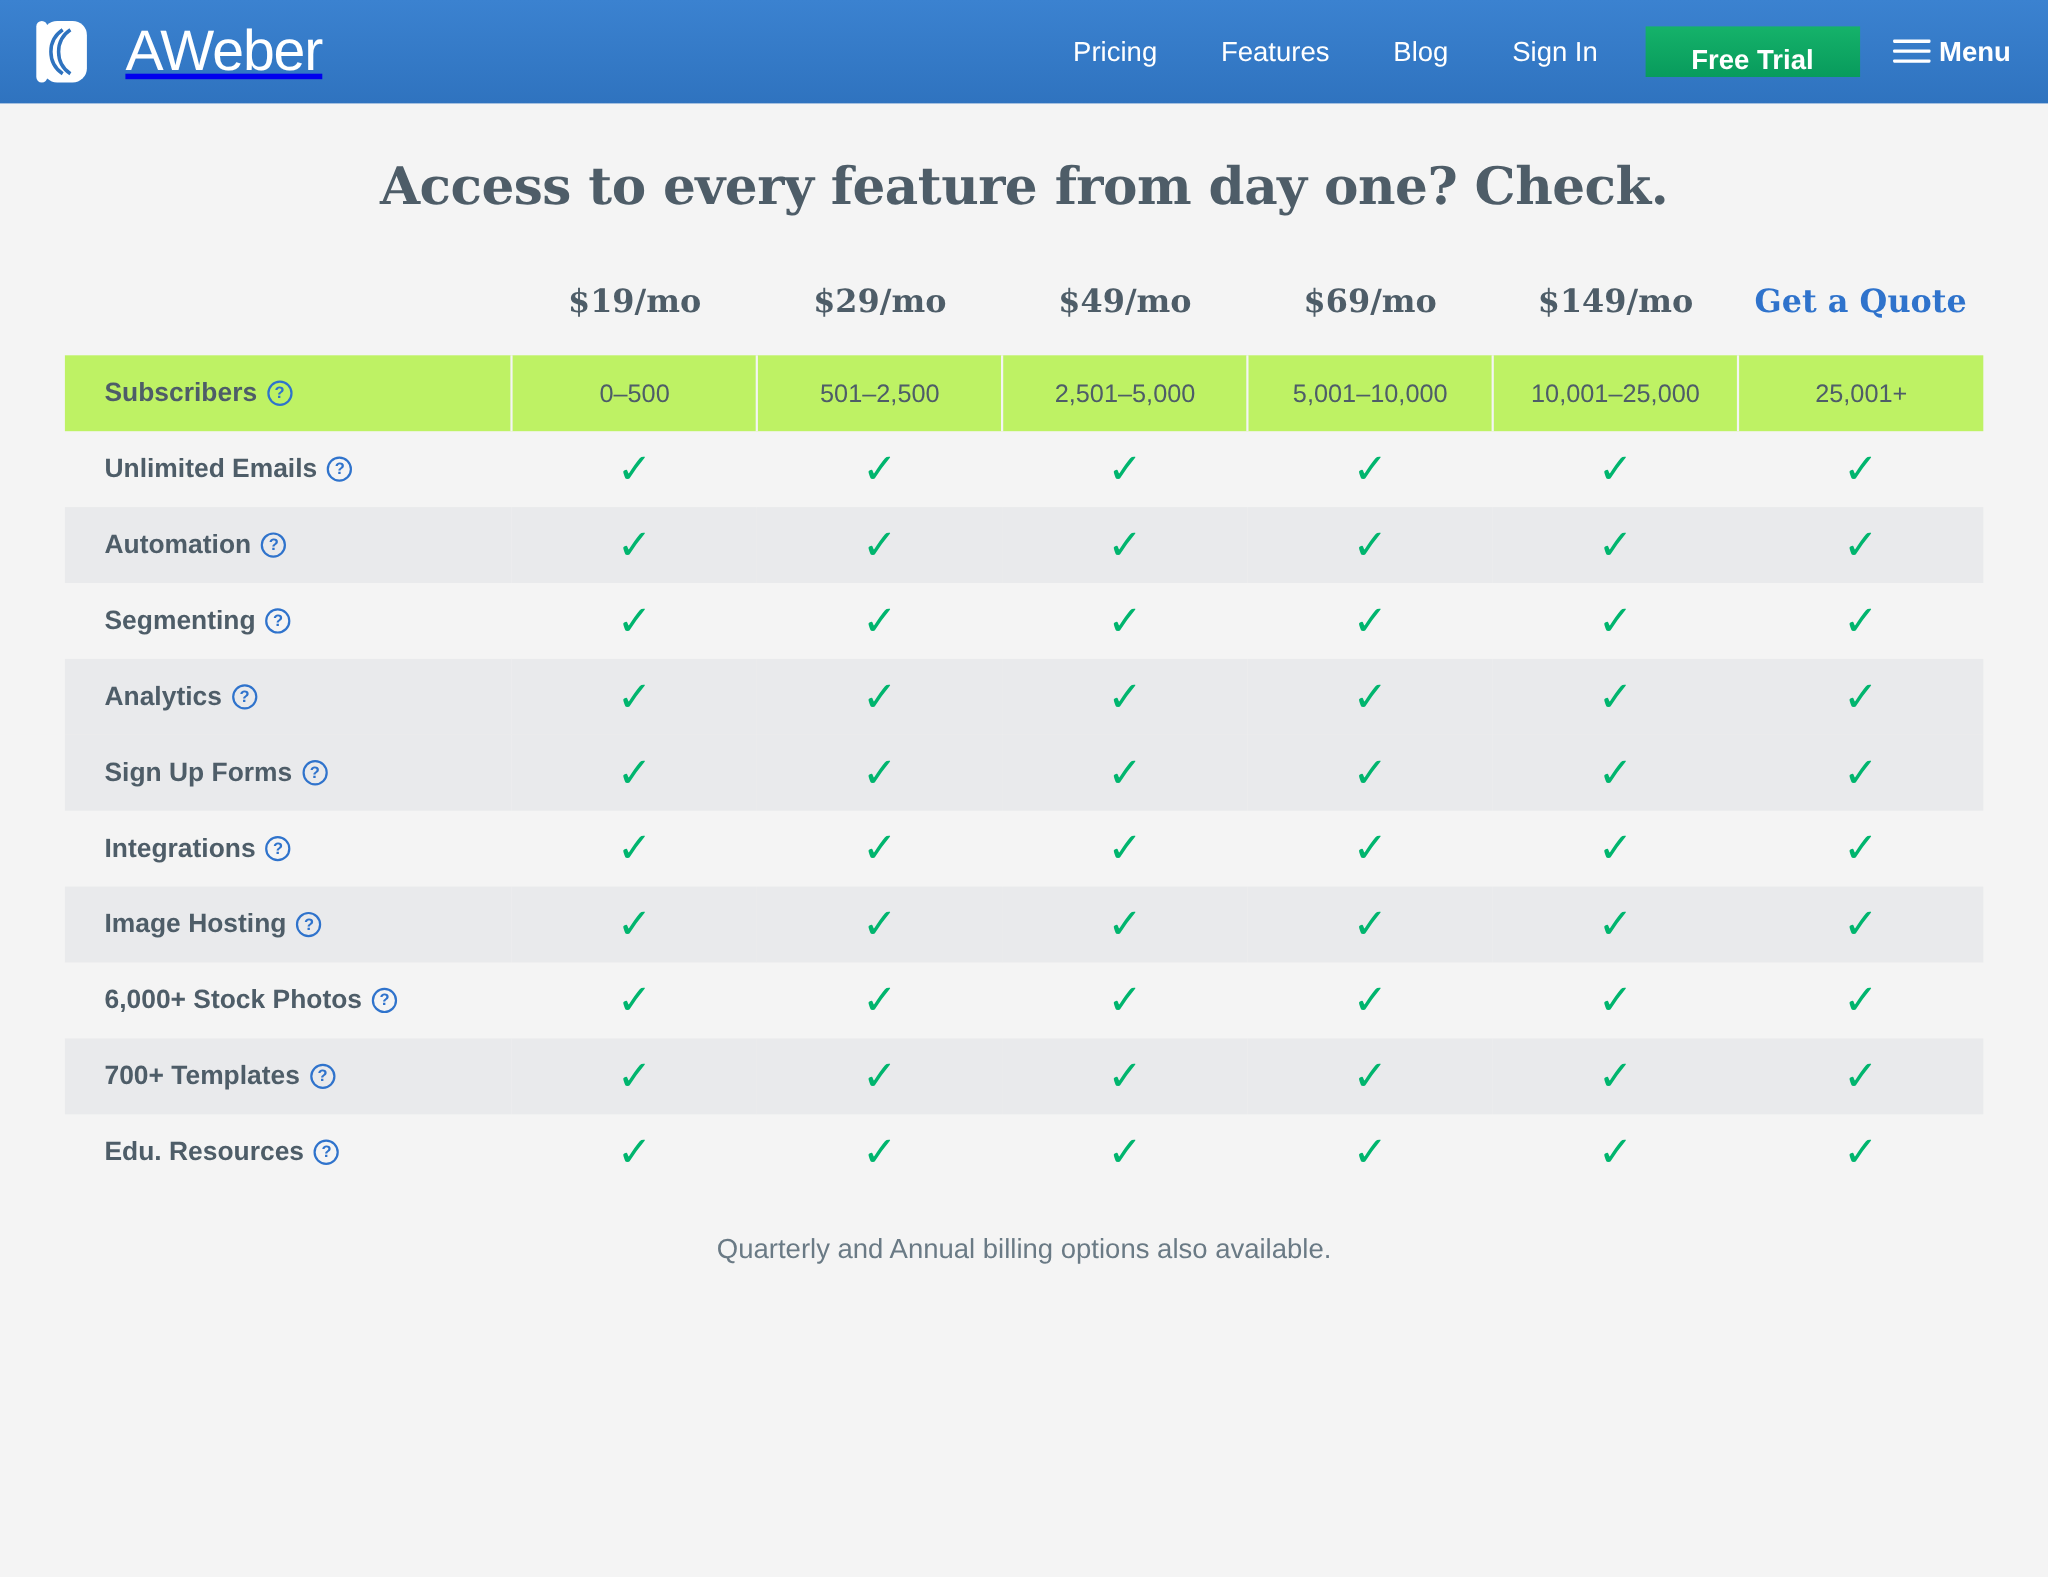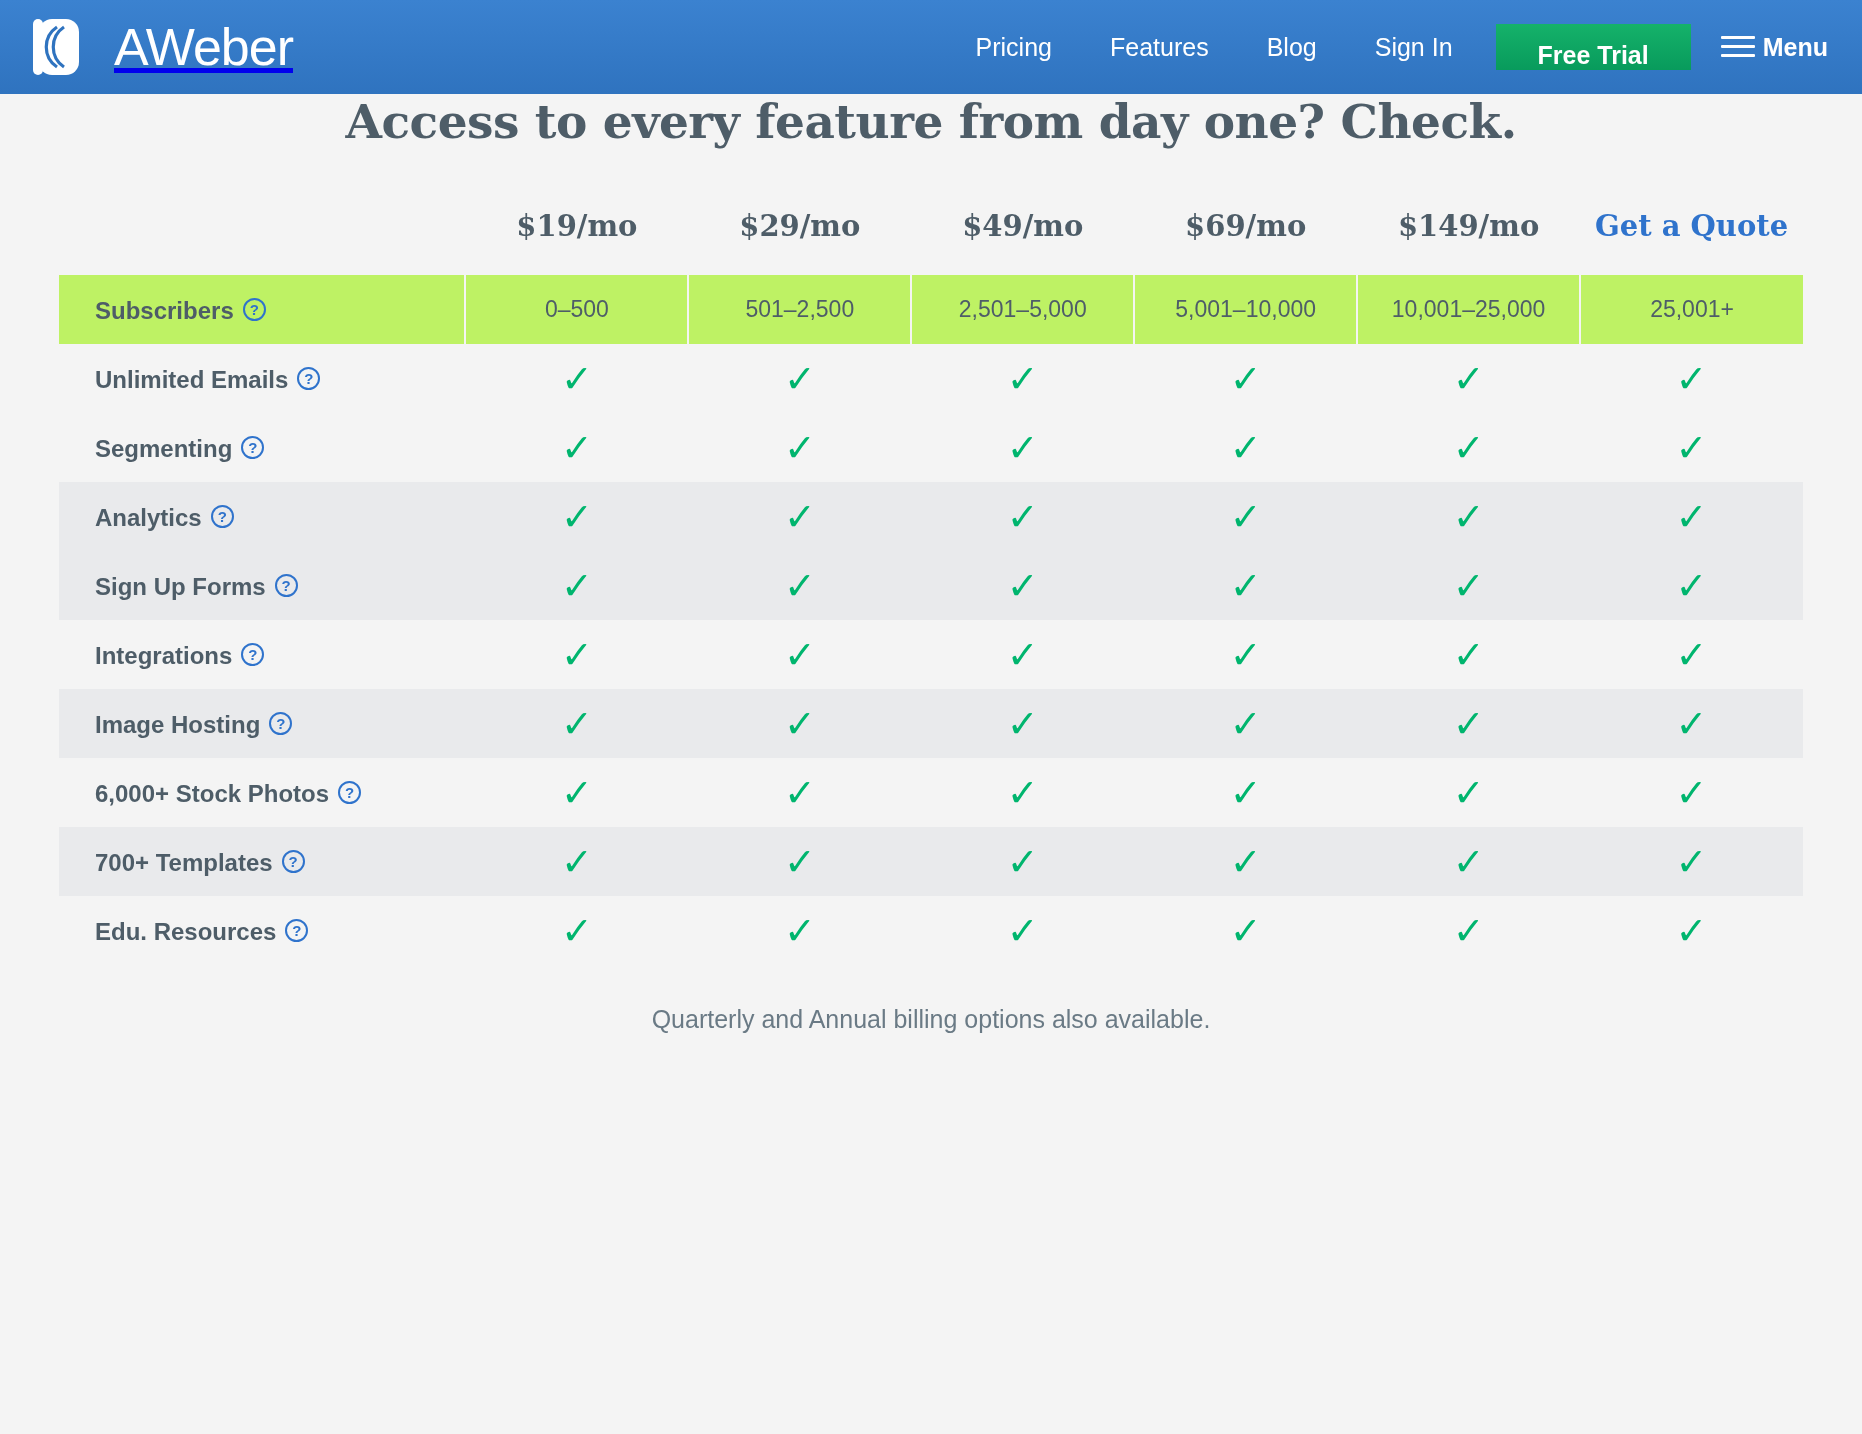--- a/index.html
+++ b/index.html
@@ -93,20 +93,21 @@
     white-space: nowrap;
   }
 
   
   .page-title {
     text-align: center;
     color: #4e5d68;
     font-family: "DejaVu Serif", "Liberation Serif", serif;
     font-size: 47px;
     font-weight: 700;
+    margin-top: 48px;
     letter-spacing: -0.5px;
   }
 
   
   .table-wrap {
     margin: 0 auto;
     width: 1800px;
     padding: 0 28px;
     margin-top: 46px;
   }
@@ -254,20 +255,29 @@
         </tr>
         <tr class="plain">
           <td class="feature-cell"><span class="feature-label">Unlimited Emails</span><span class="help-icon">?</span></td>
           <td class="plan-cell"><span class="check">✓</span></td>
           <td class="plan-cell"><span class="check">✓</span></td>
           <td class="plan-cell"><span class="check">✓</span></td>
           <td class="plan-cell"><span class="check">✓</span></td>
           <td class="plan-cell"><span class="check">✓</span></td>
           <td class="plan-cell"><span class="check">✓</span></td>
         </tr>
+        <tr class="shaded">
+          <td class="feature-cell"><span class="feature-label">Automation</span><span class="help-icon">?</span></td>
+          <td class="plan-cell"><span class="check">✓</span></td>
+          <td class="plan-cell"><span class="check">✓</span></td>
+          <td class="plan-cell"><span class="check">✓</span></td>
+          <td class="plan-cell"><span class="check">✓</span></td>
+          <td class="plan-cell"><span class="check">✓</span></td>
+          <td class="plan-cell"><span class="check">✓</span></td>
+        </tr>
         <tr class="plain">
           <td class="feature-cell"><span class="feature-label">Segmenting</span><span class="help-icon">?</span></td>
           <td class="plan-cell"><span class="check">✓</span></td>
           <td class="plan-cell"><span class="check">✓</span></td>
           <td class="plan-cell"><span class="check">✓</span></td>
           <td class="plan-cell"><span class="check">✓</span></td>
           <td class="plan-cell"><span class="check">✓</span></td>
           <td class="plan-cell"><span class="check">✓</span></td>
         </tr>
         <tr class="shaded">

